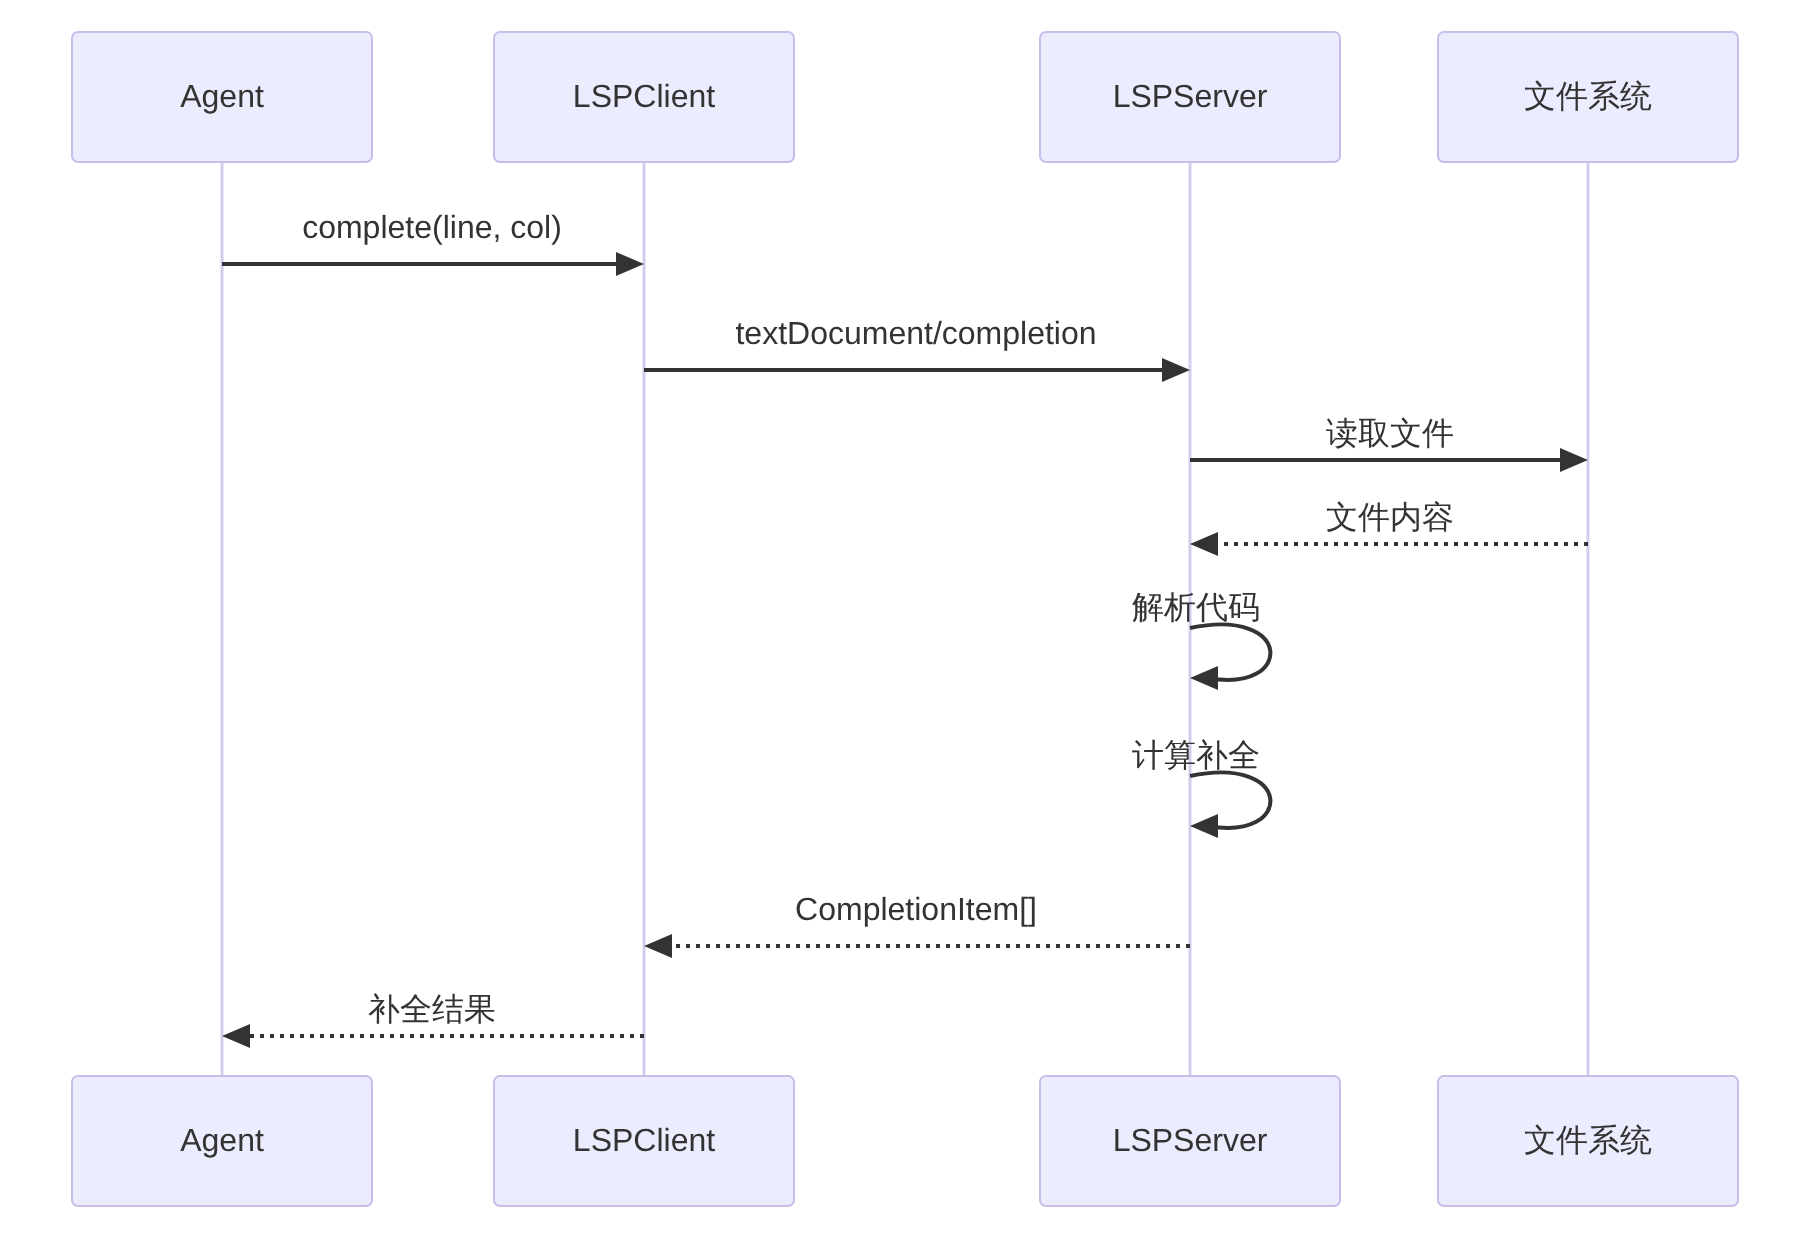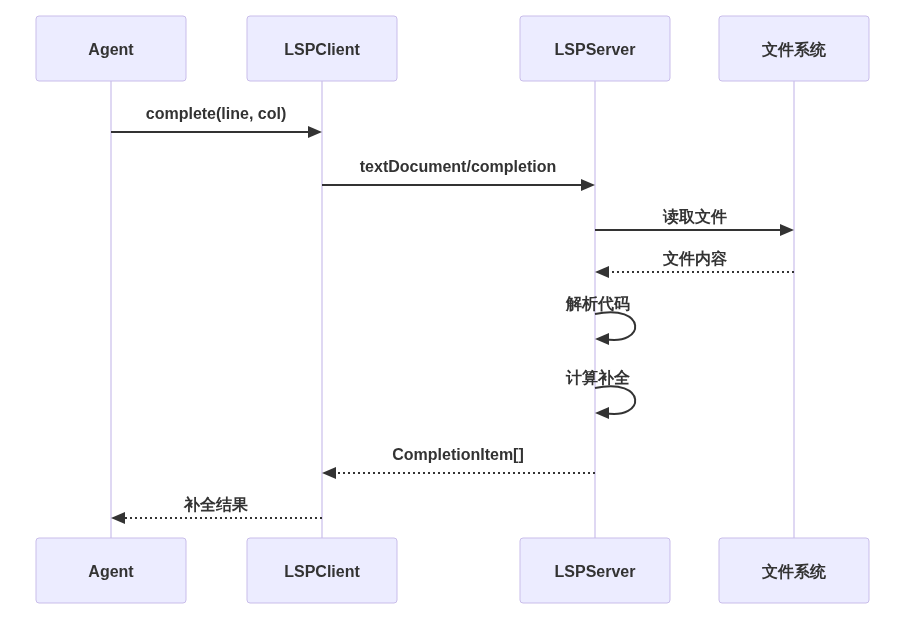--- a/index.html
+++ b/index.html
@@ -15,21 +15,20 @@
     padding: 0;
     background: var(--background);
     font-family: "Liberation Sans", sans-serif;
   }
   .canvas {
     position: relative;
     width: 900px;
     height: 621px;
     background: var(--background);
     overflow: hidden;
-    font-weight: bold;
   }
   svg { display: block; }
   .actor-box {
     fill: var(--actor-fill);
     stroke: var(--actor-border);
     stroke-width: 1;
   }
   .actor-label {
     fill: var(--text);
     font-family: "Liberation Sans", sans-serif;

